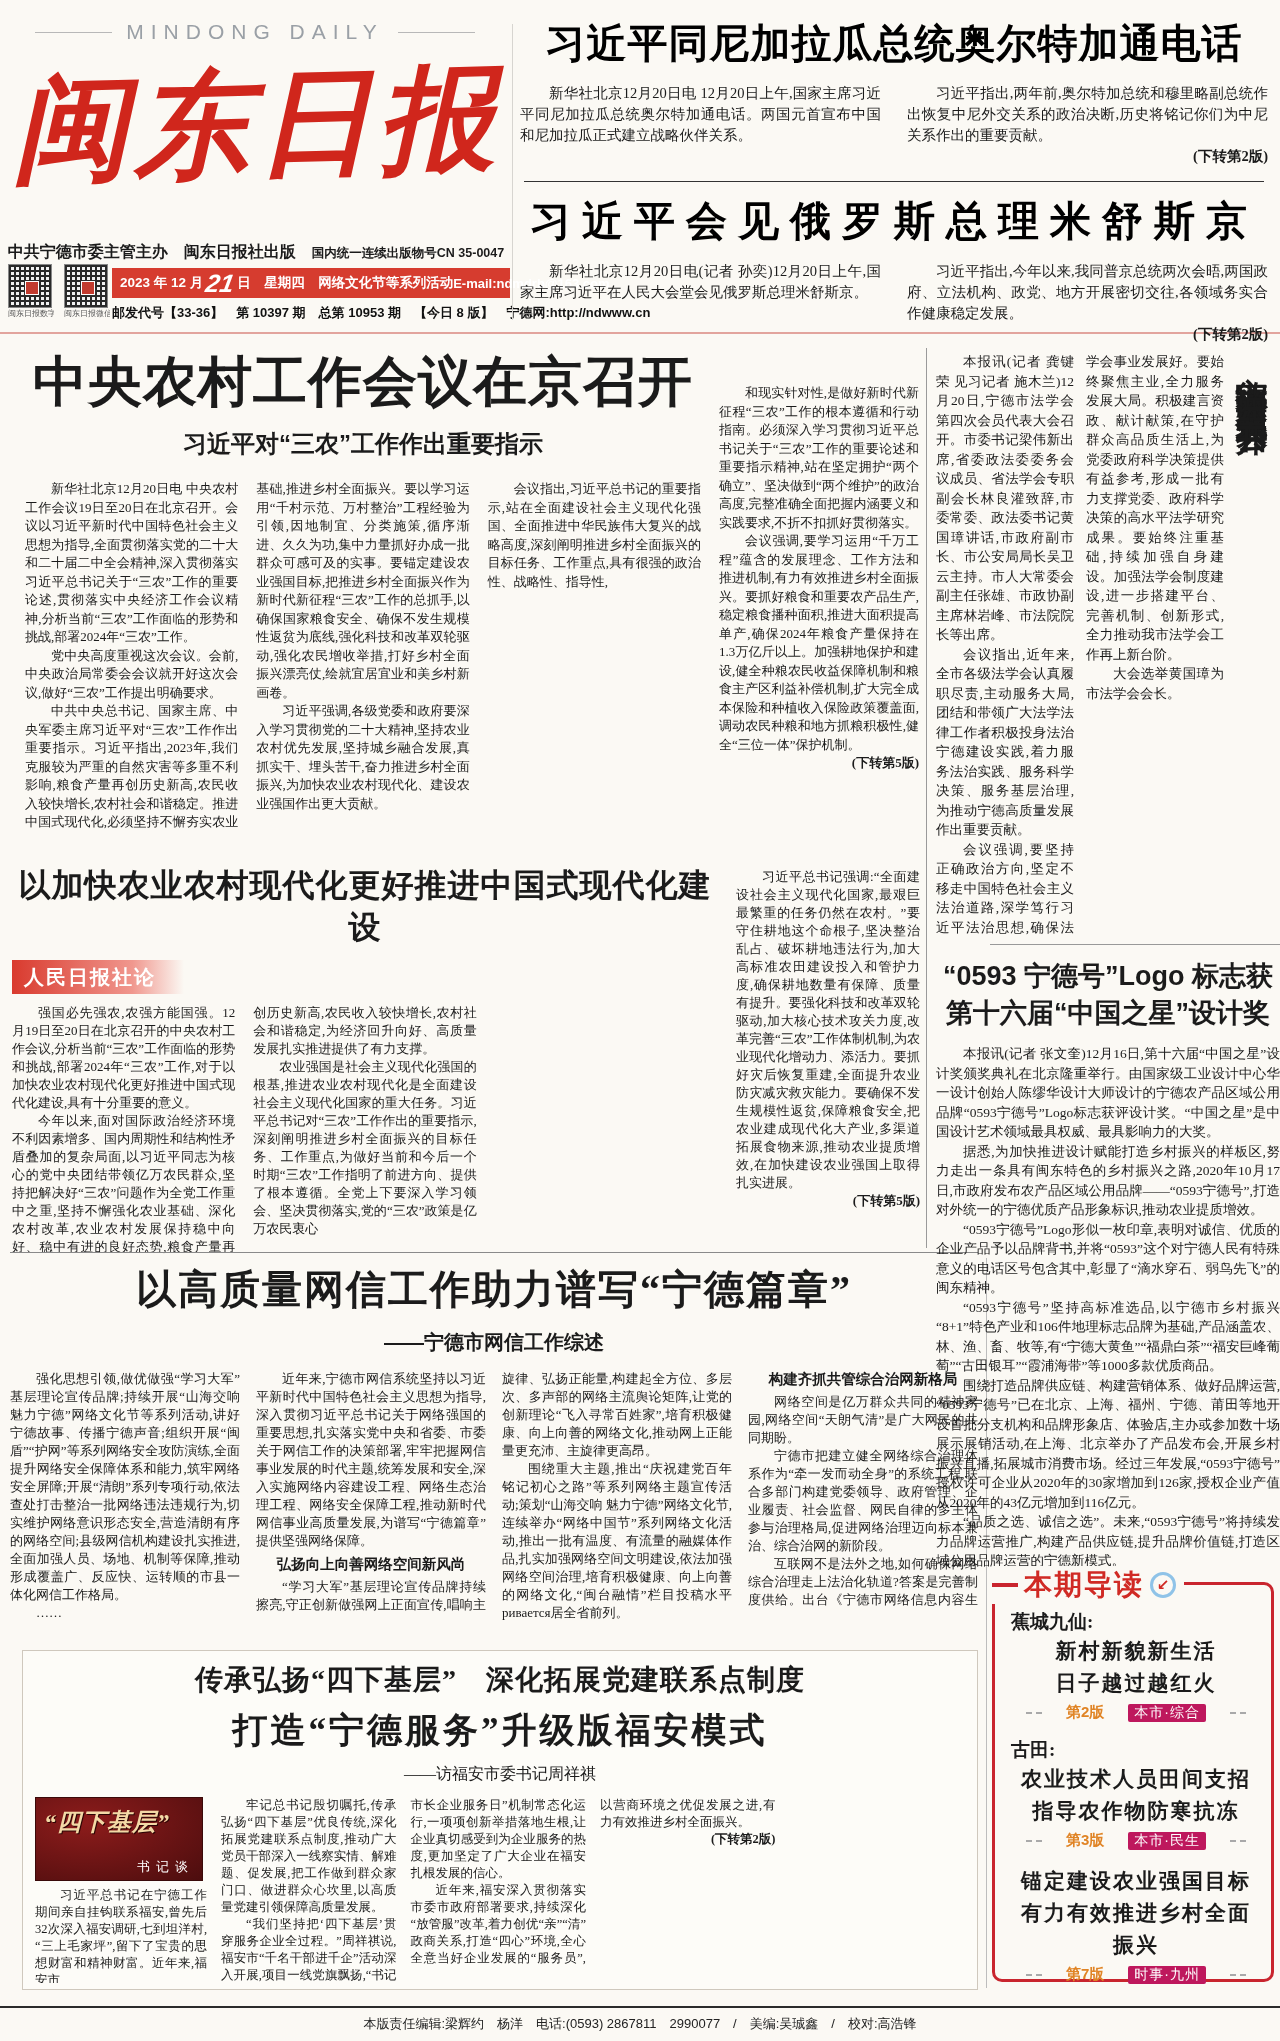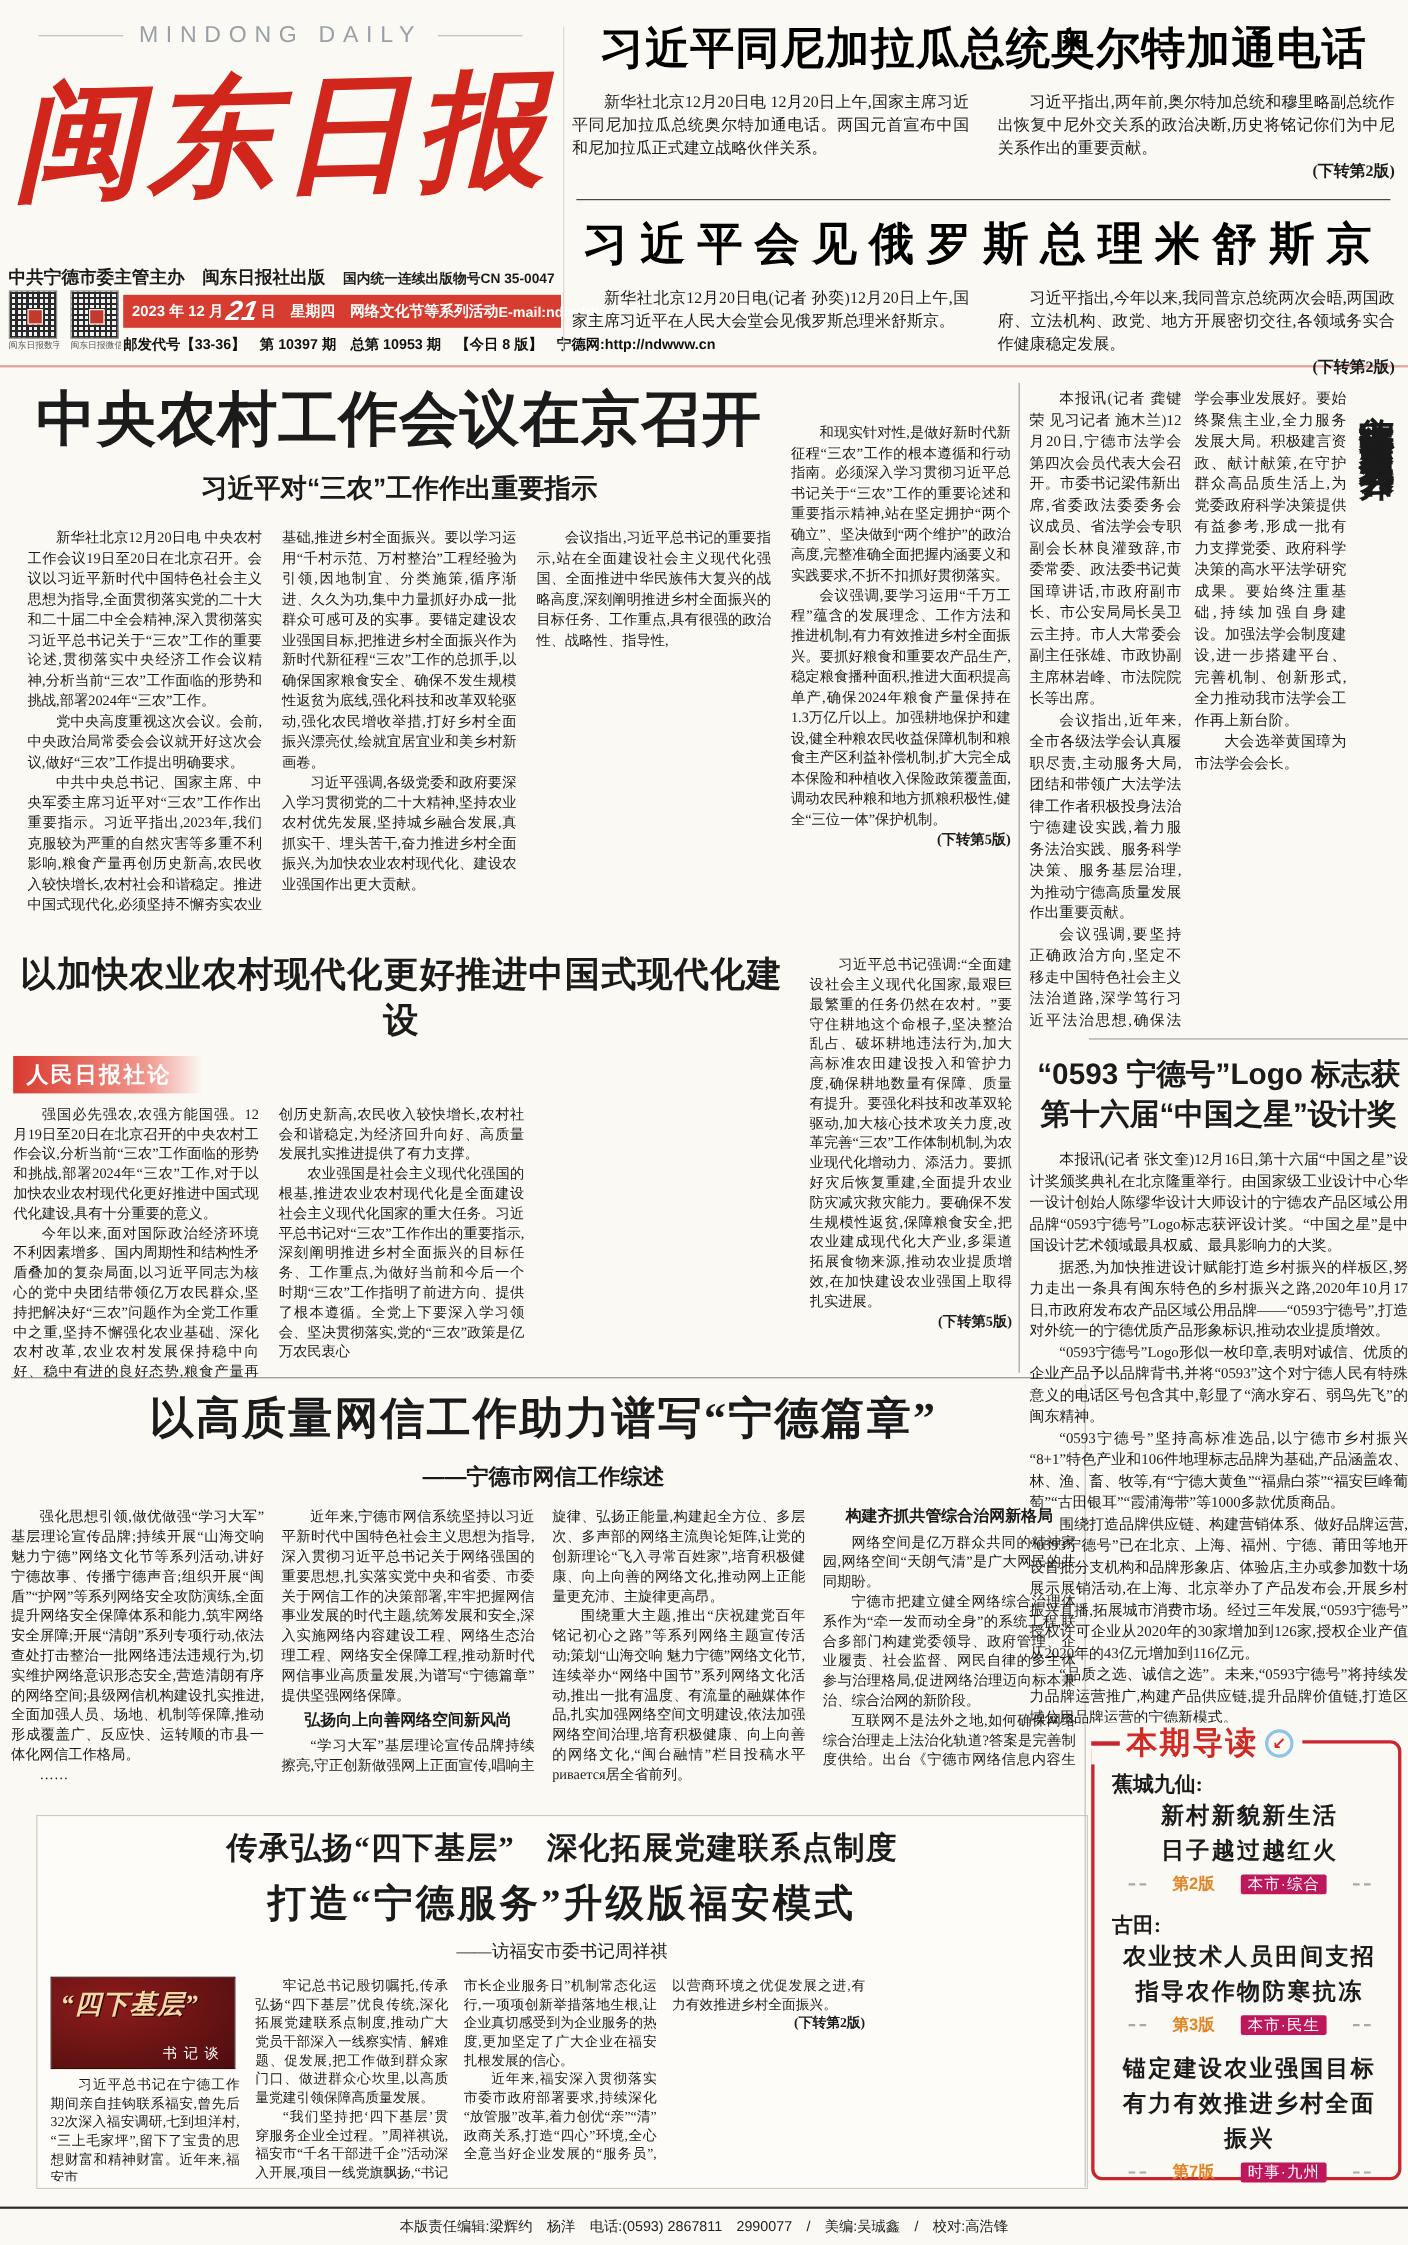--- a/index.html
+++ b/index.html
@@ -74,21 +74,21 @@
 
   .rule-mid{position:absolute;left:10px;top:1252px;width:968px;height:1px;background:#8a8a8a;}
 
   
   .wangxin{position:absolute;left:10px;top:1262px;width:968px;}
   .wx-title{font-family:var(--serif);font-weight:900;font-size:40px;text-align:center;letter-spacing:2px;}
   .wx-subtitle{font-family:var(--sans);font-weight:bold;font-size:20px;text-align:center;margin-top:12px;}
   .wx-body{margin-top:14px;column-count:4;column-gap:16px;height:256px;font-size:13px;line-height:18px;}
 
   
-  .fuan{position:absolute;left:33px;top:1650px;width:956px;height:340px;border:1px solid #cfc8bd;background:#fdfcf8;padding-top:10px;}
+  .fuan{position:absolute;left:22px;top:1650px;width:956px;height:340px;border:1px solid #cfc8bd;background:#fdfcf8;padding-top:10px;}
   .fa-title1{font-family:var(--serif);font-weight:900;font-size:28px;text-align:center;letter-spacing:1px;}
   .fa-title2{font-family:var(--serif);font-weight:900;font-size:35px;text-align:center;margin-top:8px;letter-spacing:3px;}
   .fa-subtitle{font-size:16px;text-align:center;margin-top:10px;}
   .fa-row{display:flex;gap:14px;margin-top:12px;padding:0 12px;}
   .fa-first{width:172px;}
   .fa-graphic{width:168px;height:84px;background:radial-gradient(ellipse at 30% 30%,#8d1c1b,#4c0d0e);
     border:1px solid #3a0a0a;padding:8px 8px 4px;display:flex;flex-direction:column;justify-content:space-between;}
   .fa-graphic .g1{font-family:var(--serif);font-style:italic;font-weight:900;font-size:24px;color:#f3d9a6;
     text-shadow:1px 1px 0 #2b0505;letter-spacing:1px;}
   .fa-graphic .g2{font-family:var(--serif);font-size:13px;color:#fff;text-align:right;letter-spacing:6px;}

